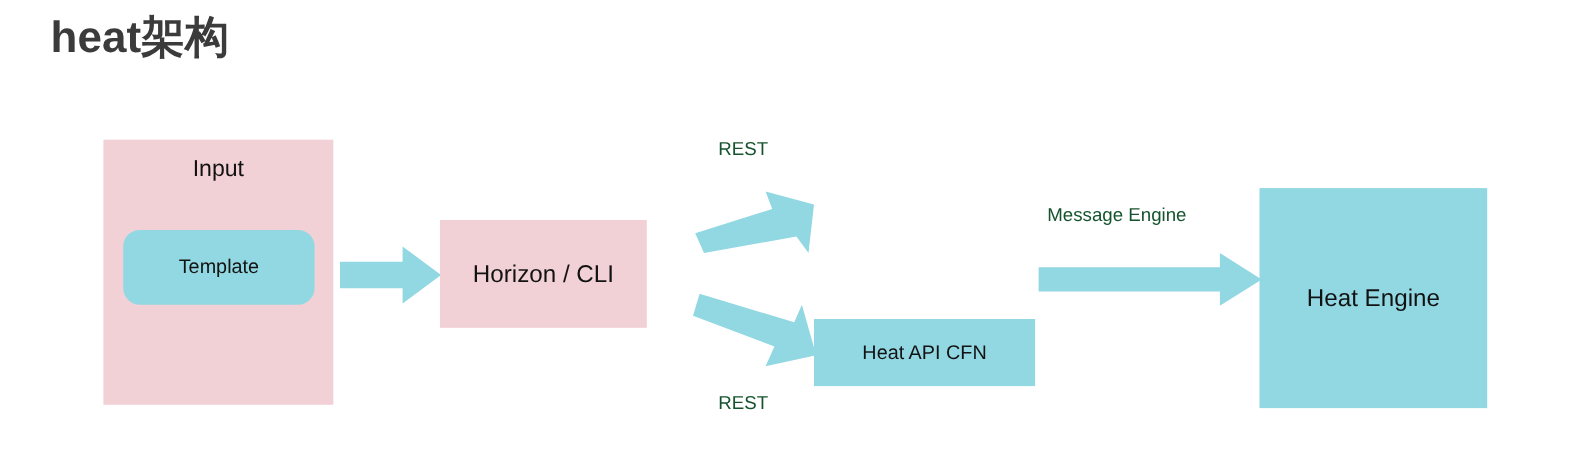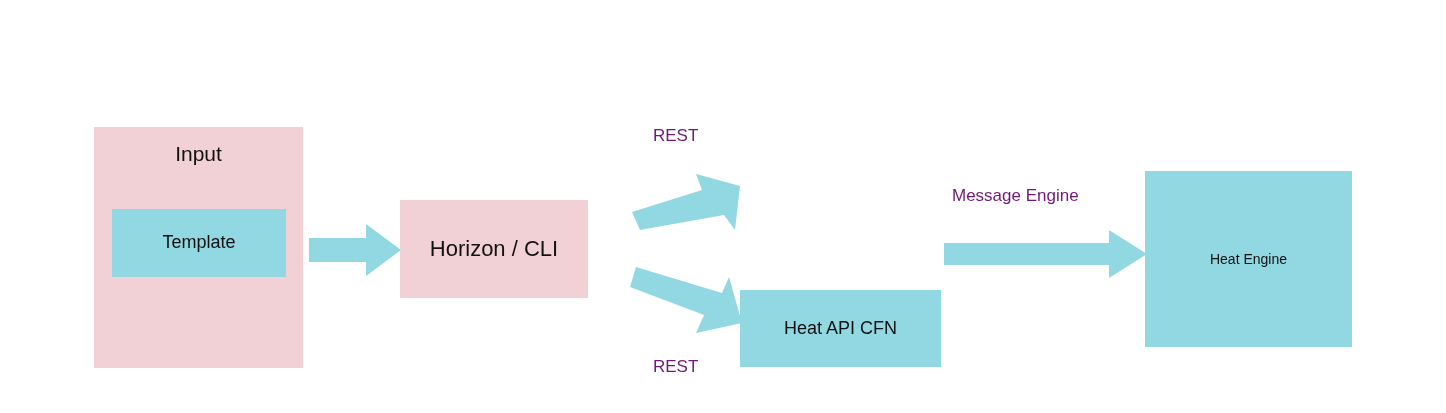--- a/index.html
+++ b/index.html
@@ -61,20 +61,21 @@
     text-align: center;
     font-size: 21px;
     color: #121212;
   }
   .template-box {
     left: 112px;
     top: 209px;
     width: 174px;
     height: 68px;
     font-size: 18px;
+    border-radius: 15px;
   }
   .parameters-box {
     left: 112px;
     top: 289px;
     width: 174px;
     height: 67px;
     font-size: 18px;
   }
   .horizon-box {
     left: 400px;
@@ -87,36 +88,36 @@
     left: 740px;
     top: 130px;
     width: 201px;
     height: 79px;
     font-size: 18px;
   }
   .heat-api-cfn-box {
     left: 740px;
     top: 290px;
     width: 201px;
-    height: 77px;
+    height: 61px;
     font-size: 18px;
   }
   .heat-engine-box {
     left: 1145px;
     top: 171px;
     width: 207px;
-    height: 176px;
-    font-size: 14px;
+    height: 200px;
+    font-size: 22px;
   }
 
   
   .conn-label {
     position: absolute;
     font-size: 17px;
-    color: #701a75;
+    color: #14532d;
     white-space: nowrap;
   }
   .label-rest-top    { left: 653px; top: 126px; }
   .label-rest-bottom { left: 653px; top: 357px; }
   .label-msg-queue   { left: 952px; top: 186px; }
 
   
   .arrow {
     position: absolute;
     display: block;
@@ -124,20 +125,21 @@
   .arrow-input-horizon { left: 309px; top: 224px;  width: 92px;  height: 52px; }
   .arrow-rest-up       { left: 630px; top: 172px;  width: 112px; height: 58px; }
   .arrow-rest-down     { left: 630px; top: 265px;  width: 112px; height: 70px; }
   .arrow-msg-queue     { left: 944px; top: 230px;  width: 203px; height: 48px; }
 </style>
 </head>
 <body>
 
 <div id="canvas">
 
+  <div class="page-title">heat架构</div>
 
   <div class="box box-pink input-group">
     <div class="input-group-label">Input</div>
   </div>
 
   <div class="box box-cyan template-box">
     <span>Template</span>
   </div>
 
 

